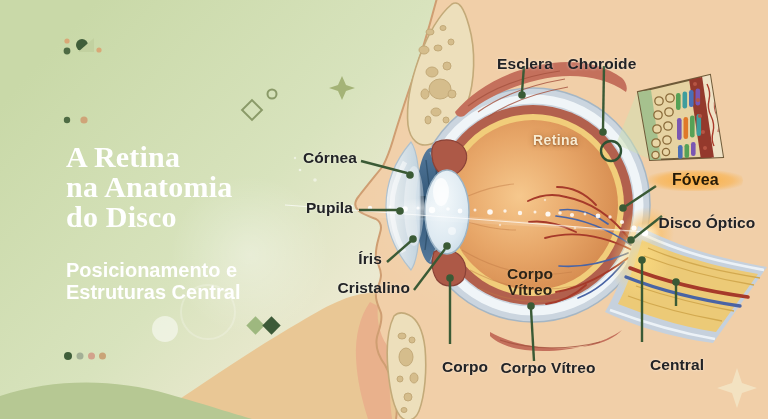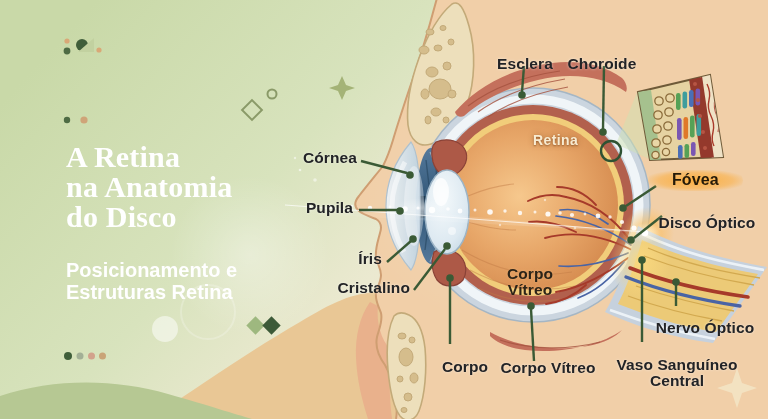--- a/index.html
+++ b/index.html
@@ -379,39 +379,37 @@
   </g>
 </svg>
 
 <div class="title">
   <div>A Retina</div>
   <div>na Anatomia</div>
   <div>do Disco</div>
 </div>
 <div class="subtitle">
   <div>Posicionamento e</div>
-  <div>Estruturas Retina</div>
+  <div>Estruturas Central</div>
 </div>
 
 <div class="label ctr" style="left:480px;top:44px;width:90px;">Esclera</div>
 <div class="label ctr" style="left:557px;top:44px;width:90px;">Choroide</div>
 <div class="label lbl-retina" style="left:533px;top:133px;">Retina</div>
 <div class="label rgt" style="left:277px;top:150px;width:80px;">Córnea</div>
 <div class="label rgt" style="left:273px;top:200px;width:80px;">Pupila</div>
 <div class="label rgt" style="left:302px;top:251px;width:80px;">Íris</div>
 <div class="label rgt" style="left:300px;top:280px;width:110px;">Cristalino</div>
 <div class="label ctr" style="left:421px;top:347px;width:88px;">
   <div>Corpo</div>
 </div>
 <div class="label ctr lbl-vitreo-inner" style="left:486px;top:254px;width:88px;">
   <div>Corpo</div>
   <div>Vítreo</div>
 </div>
 <div class="label ctr" style="left:488px;top:348px;width:120px;">Corpo Vítreo</div>
 <div class="label lbl-fovea" style="left:648px;top:170px;">Fóvea</div>
 <div class="label ctr" style="left:654px;top:203px;width:106px;">Disco Óptico</div>
-<div class="label ctr" style="left:650px;top:308px;width:110px;">Nervo Óptico</div>
 <div class="label ctr" style="left:602px;top:345px;width:150px;">
-  <div>Vaso Sanguíneo</div>
   <div>Central</div>
 </div>
 
 </div>
 
 </body></html>

